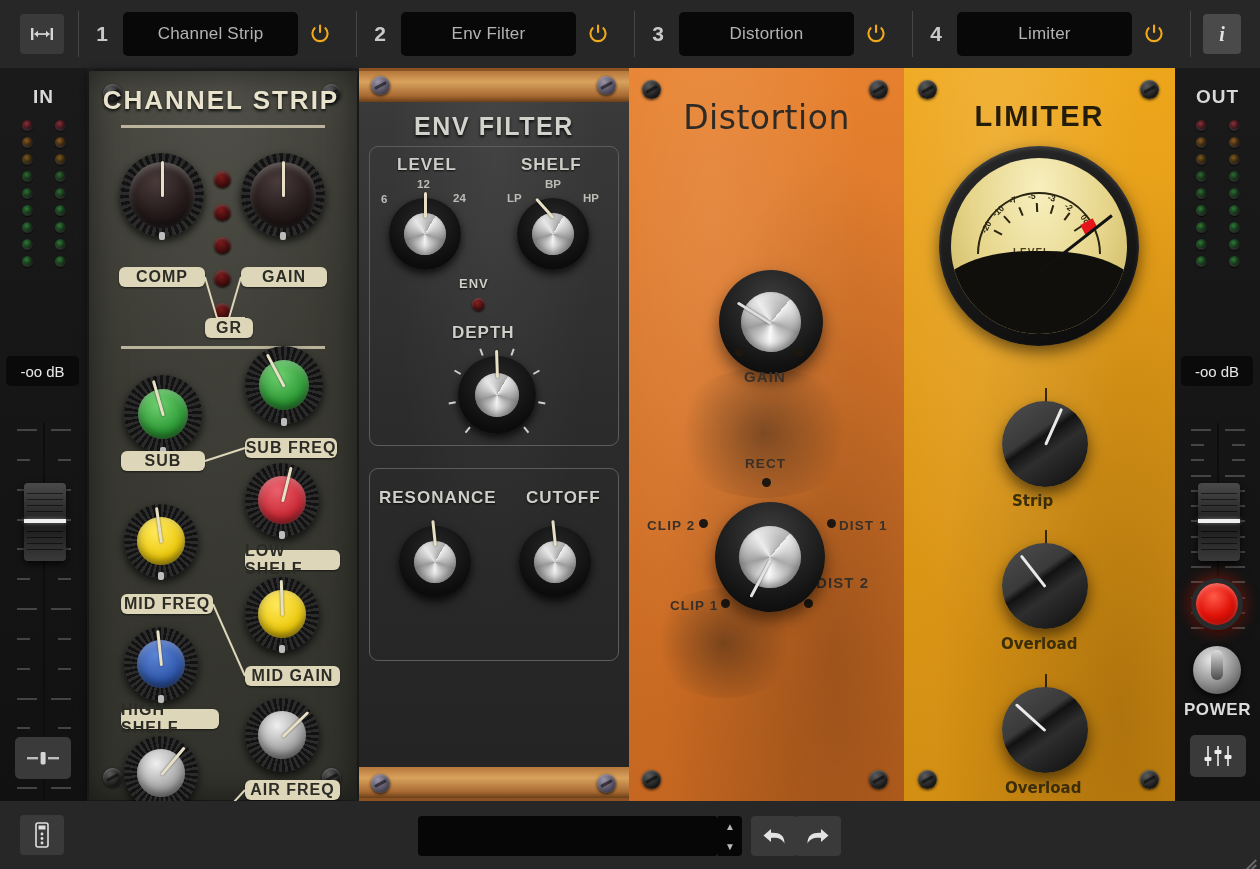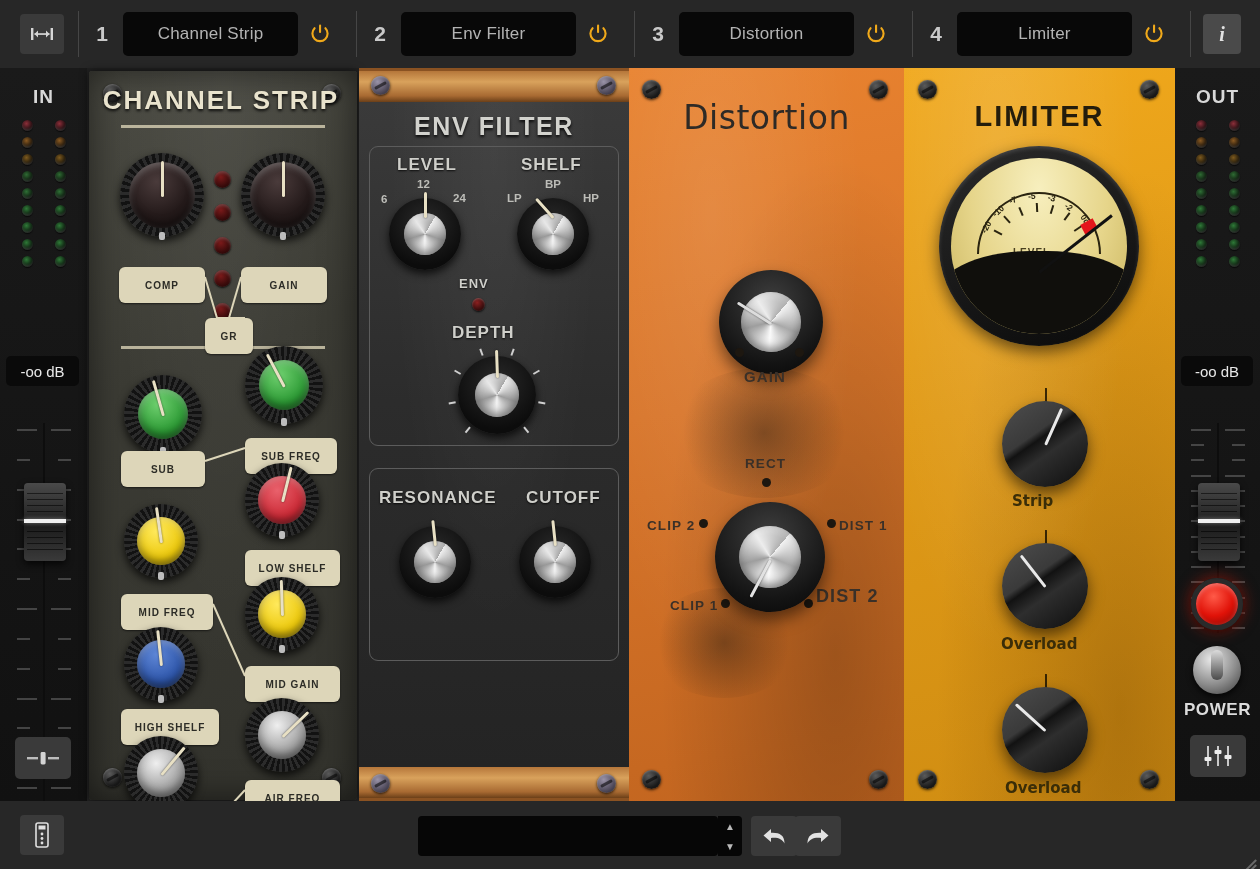--- a/index.html
+++ b/index.html
@@ -121,22 +121,22 @@
     border-radius:3px;
     box-shadow:inset 0 0 34px rgba(0,0,0,.55), 0 0 10px rgba(0,0,0,.6);
   }
   .cs-title {
     position:absolute; left:0; top:17px; width:268px; text-align:center;
     color:#e9e3cd; font-size:26px; font-weight:bold; letter-spacing:2px;
     text-shadow:0 2px 3px rgba(0,0,0,.8);
   }
   .cs-rule { position:absolute; height:3px; background:#cfc8ad; opacity:.85; }
   .nameplate {
-    position:absolute; height:36px; background:#ddd6b9; border-radius:6px;
-    color:#2c2c26; font-size:10px; font-weight:bold; letter-spacing:1px;
+    position:absolute; height:20px; background:#ddd6b9; border-radius:6px;
+    color:#2c2c26; font-size:16px; font-weight:bold; letter-spacing:1px;
     display:flex; align-items:center; justify-content:center;
     box-shadow:0 1px 2px rgba(0,0,0,.55);
   }
 
   
   .knob { position:absolute; border-radius:50%; }
   .knob .ring {
     position:absolute; inset:0; border-radius:50%;
     background:
       repeating-conic-gradient(from 0deg, #2b2b2b 0 5deg, #121212 5deg 10deg);
@@ -668,21 +668,21 @@
       <div class="ds-lbl" style="left:18px; top:450px; font-size:13.5px">CLIP 2</div>
       <div class="dot" style="left:70px; top:451px"></div>
 
       <div class="dot" style="left:198px; top:451px"></div>
       <div class="ds-lbl" style="left:210px; top:450px; font-size:13.5px">DIST 1</div>
 
       <div class="ds-lbl" style="left:41px; top:530px; font-size:13.5px">CLIP 1</div>
       <div class="dot" style="left:92px; top:531px"></div>
 
       <div class="dot" style="left:175px; top:531px"></div>
-      <div class="ds-lbl" style="left:187px; top:518px; font-size:18px">DIST 2</div>
+      <div class="ds-lbl" style="left:187px; top:506px; font-size:15px">DIST 2</div>
 
       <div class="knob bigknob" style="left:86px; top:434px; width:110px; height:110px">
         <div class="ring" style="background:radial-gradient(circle at 50% 30%, #3e3e3e, #131313 70%, #060606)"></div>
         <div class="cap" style="left:24px; top:24px; width:62px; height:62px"></div>
         <div class="ptr" style="left:53.5px; top:16px; height:42px; background:#e2e2e2; transform:rotate(208deg);"></div>
       </div>
     </div>
 
     <div class="module mod-lm">
       <div class="panel lm-panel"></div>

